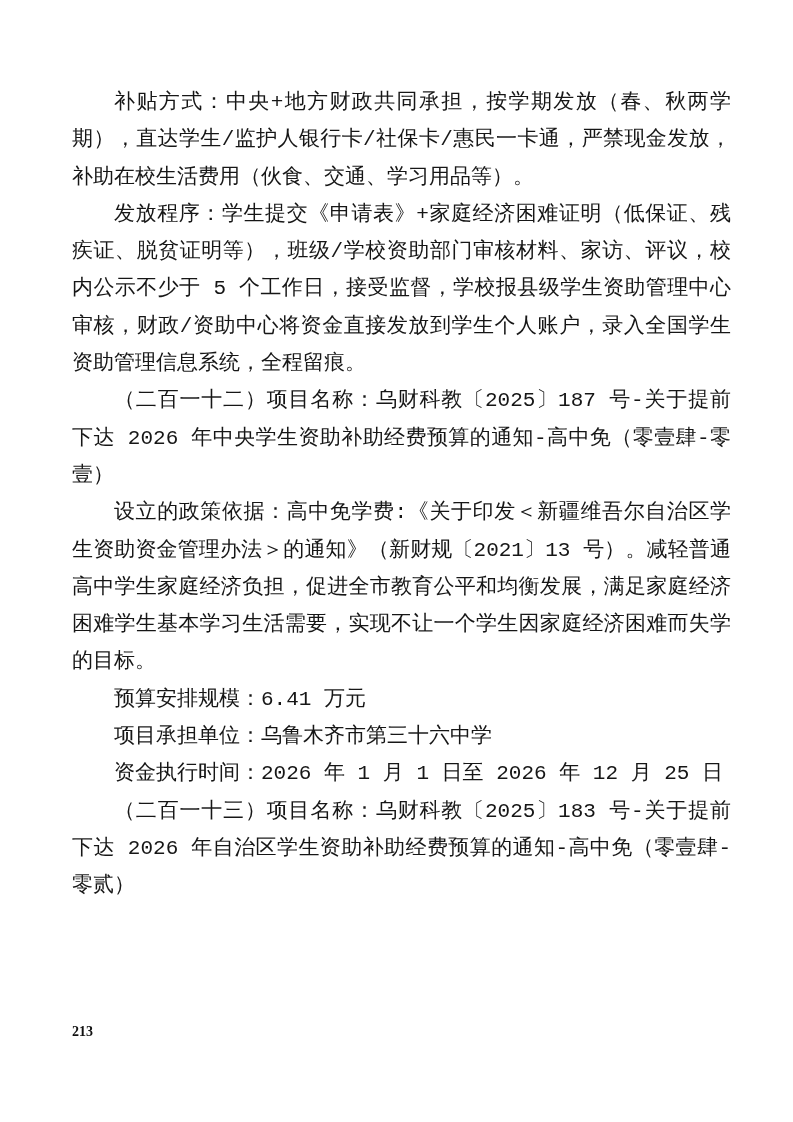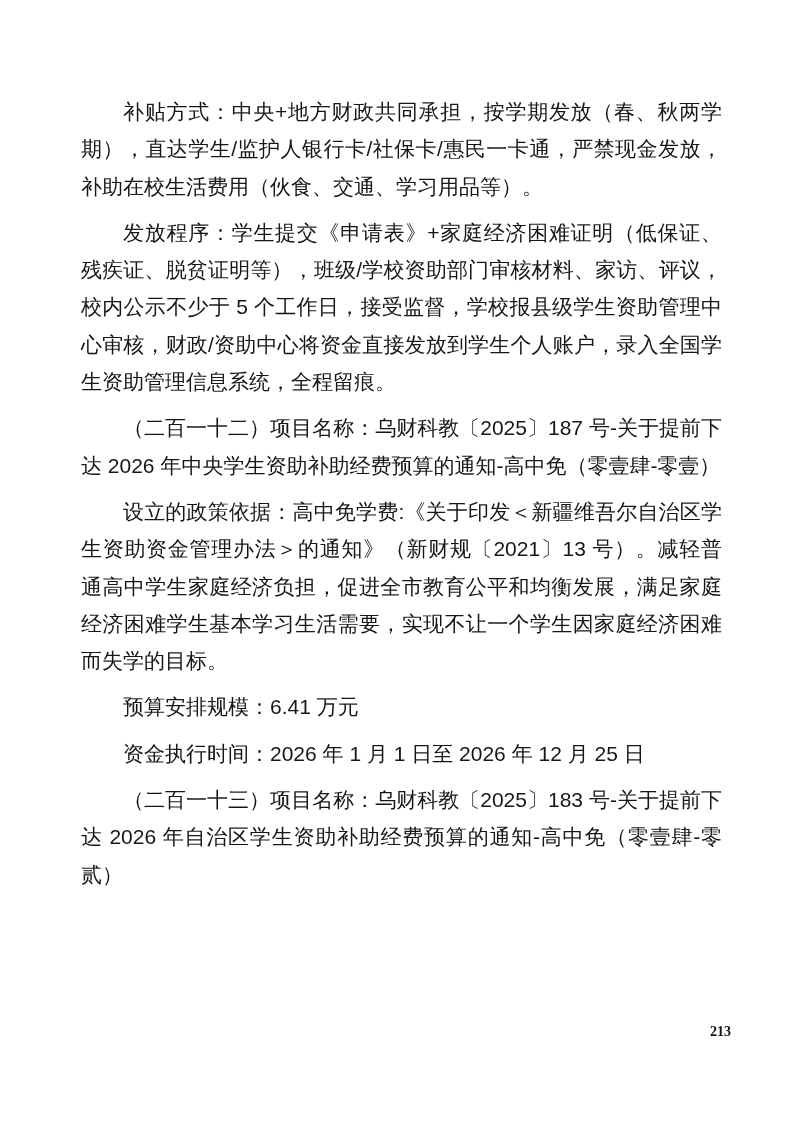--- a/index.html
+++ b/index.html
@@ -14,51 +14,52 @@
     background: #ffffff;
     overflow: hidden;
   }
   .content {
     position: absolute;
     left: 72px;
     top: 84px;
     width: 659px;
   }
   .doc-par {
-    margin: 9px;
+    margin: 0;
     padding: 0;
-    font-family: Liberation Sans, sans-serif;
+    font-family: Liberation Mono, monospace;
     font-size: 21px;
     line-height: 37.3px;
     color: #161616;
     text-align: justify;
     text-justify: inter-ideograph;
     text-indent: 2em;
     word-break: break-all;
   }
   .page-number {
     position: absolute;
     left: 72px;
     top: 1024px;
     width: 659px;
-    text-align: right;
+    text-align: left;
     font-family: "Liberation Serif", "DejaVu Serif", serif;
     font-size: 14px;
     font-weight: 600;
     color: #111111;
   }
 </style>
 </head>
 <body>
 
 <div class="page">
   <div class="content">
     <p class="doc-par">补贴方式：中央+地方财政共同承担，按学期发放（春、秋两学期），直达学生/监护人银行卡/社保卡/惠民一卡通，严禁现金发放，补助在校生活费用（伙食、交通、学习用品等）。</p>
     <p class="doc-par">发放程序：学生提交《申请表》+家庭经济困难证明（低保证、残疾证、脱贫证明等），班级/学校资助部门审核材料、家访、评议，校内公示不少于 5 个工作日，接受监督，学校报县级学生资助管理中心审核，财政/资助中心将资金直接发放到学生个人账户，录入全国学生资助管理信息系统，全程留痕。</p>
     <p class="doc-par">（二百一十二）项目名称：乌财科教〔2025〕187 号-关于提前下达 2026 年中央学生资助补助经费预算的通知-高中免（零壹肆-零壹）</p>
     <p class="doc-par">设立的政策依据：高中免学费:《关于印发＜新疆维吾尔自治区学生资助资金管理办法＞的通知》（新财规〔2021〕13 号）。减轻普通高中学生家庭经济负担，促进全市教育公平和均衡发展，满足家庭经济困难学生基本学习生活需要，实现不让一个学生因家庭经济困难而失学的目标。</p>
     <p class="doc-par">预算安排规模：6.41 万元</p>
+    <p class="doc-par">项目承担单位：乌鲁木齐市第三十六中学</p>
     <p class="doc-par">资金执行时间：2026 年 1 月 1 日至 2026 年 12 月 25 日</p>
     <p class="doc-par">（二百一十三）项目名称：乌财科教〔2025〕183 号-关于提前下达 2026 年自治区学生资助补助经费预算的通知-高中免（零壹肆-零贰）</p>
   </div>
 
   <div class="page-number">213</div>
 </div>
 
 </body></html>

